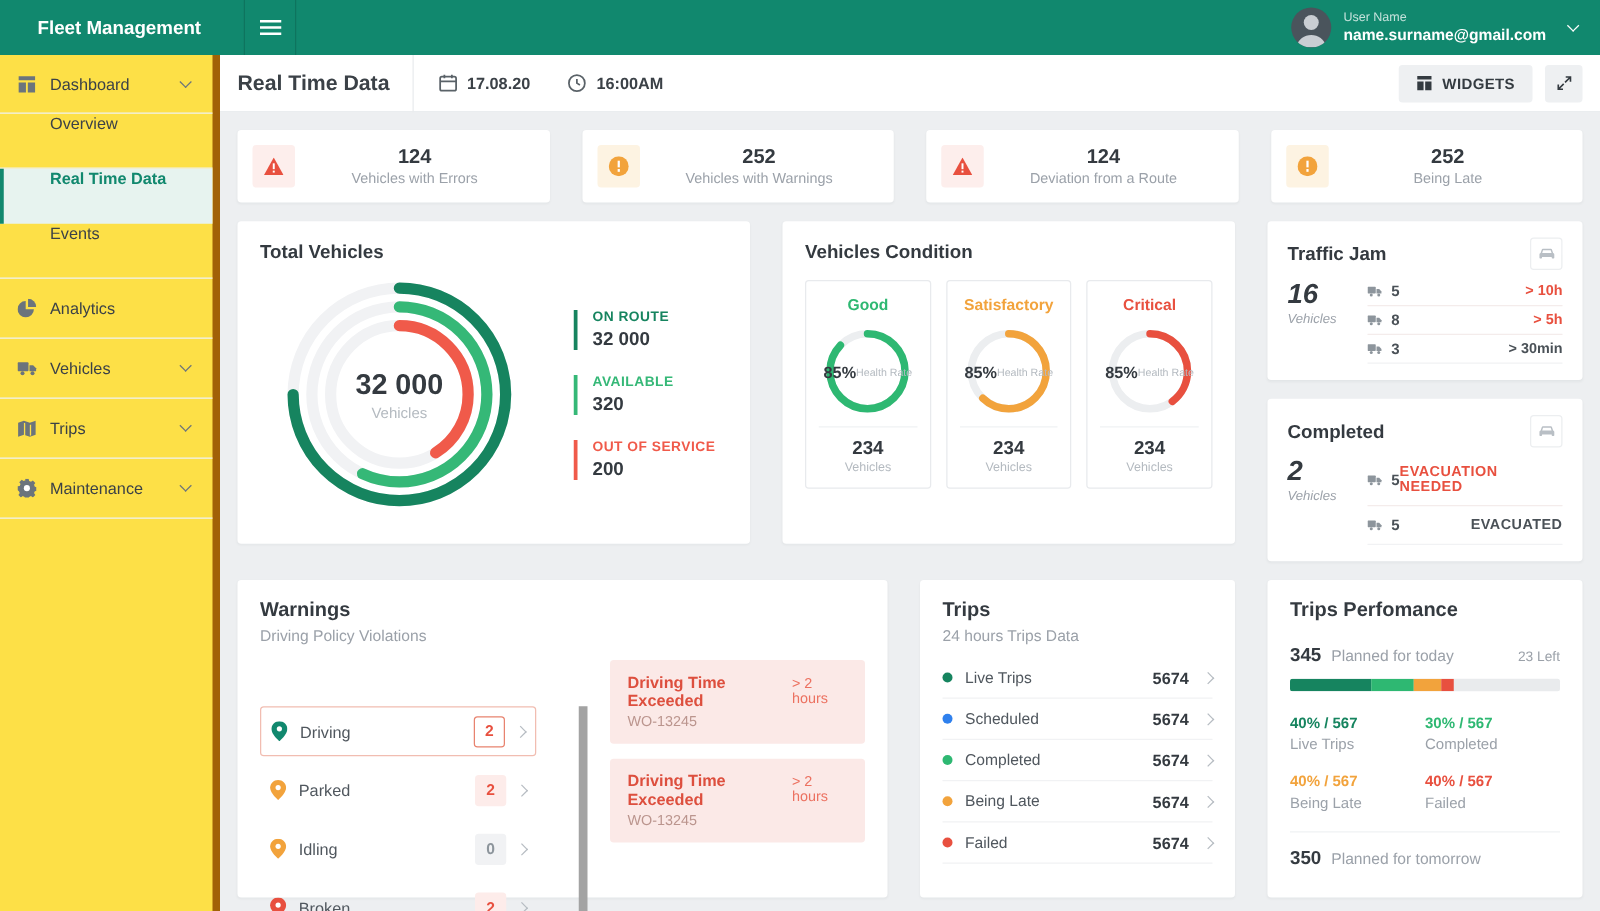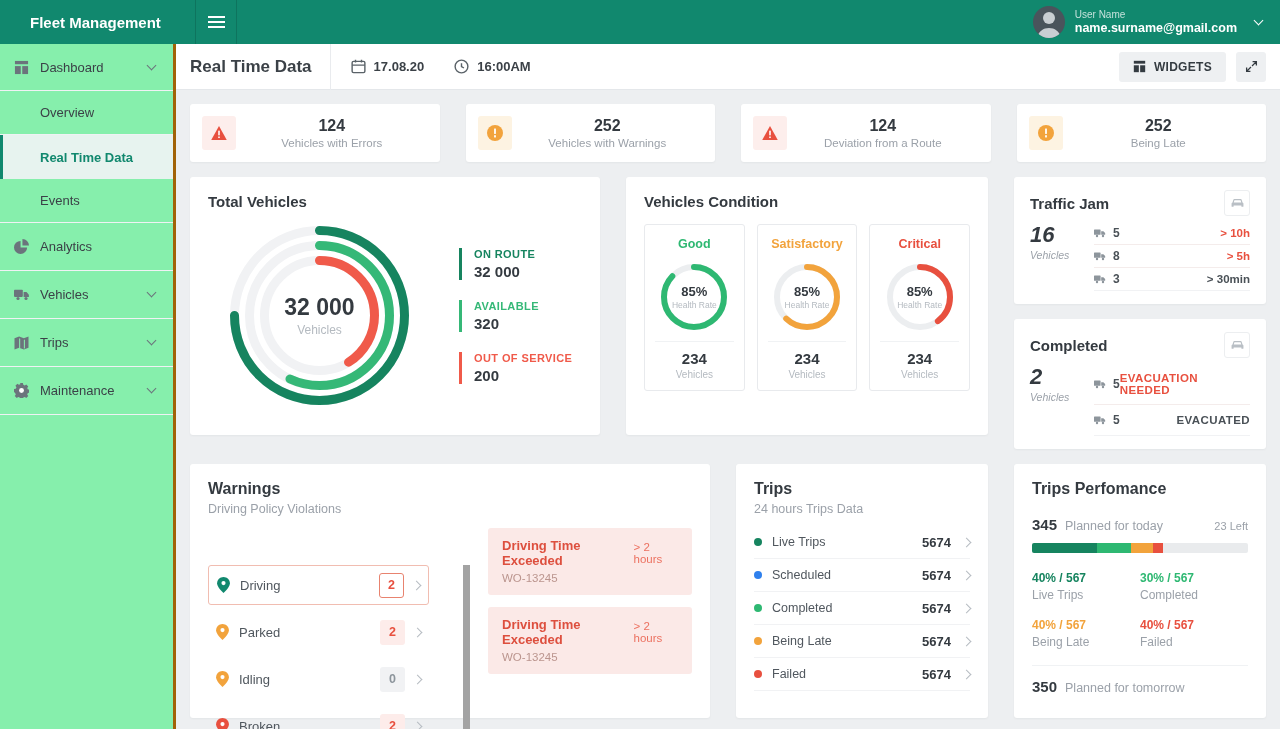--- a/index.html
+++ b/index.html
@@ -18,29 +18,29 @@
   .avatar svg { display:block; }
   .user-texts .u-name { font-size:10px; opacity:.75; }
   .user-texts .u-email { font-size:12.5px; font-weight:bold; margin-top:1px; }
   .chev { display:inline-block; width:7px; height:7px; border-right:1.6px solid currentColor; border-bottom:1.6px solid currentColor; }
   .chev.down { transform:rotate(45deg); margin-top:-4px; }
   .chev.right { transform:rotate(-45deg); }
   .userblock .chev { color:#fff; margin-left:8px; }
 
   
   .shell { display:flex; height:685px; }
-  .sidebar { width:196px; background:#86efac; border-right:3px solid #a16207; }
+  .sidebar { width:196px; background:#fde047; border-right:6px solid #a16207; }
   .main { flex:1; display:flex; flex-direction:column; }
 
   
   .side-item { display:flex; align-items:center; height:47px; padding:0 16px 0 14px; font-size:13px; color:#3b4147; border-bottom:1px solid #f0f2f4; cursor:pointer; }
   .side-item .s-icon { width:16px; height:16px; margin-right:10px; color:#6b747c; flex:none; display:flex; align-items:center; }
   .side-item .s-label { flex:1; }
   .side-item .chev { color:#6b747c; margin-right:2px; }
-  .side-sub { display:flex; align-items:center; height:44px; padding-left:40px; font-size:13px; color:#3b4147; border-bottom:1px solid #f0f2f4; cursor:pointer; }
+  .side-sub { display:flex; align-items:flex-start; height:44px; padding-left:40px; font-size:13px; color:#3b4147; border-bottom:1px solid #f0f2f4; cursor:pointer; }
   .side-sub.active { background:#e7f3ef; border-left:3px solid #11886e; padding-left:37px; color:#11886e; font-weight:bold; border-bottom:none; }
 
   
   .pagehead { height:46px; background:#fff; border-bottom:1px solid #e4e7ea; display:flex; align-items:center; padding:0 14px; }
   .page-title { font-size:17px; font-weight:bold; padding-right:18px; border-right:1px solid #e9ebee; height:46px; display:flex; align-items:center; }
   .datetime { display:flex; align-items:center; gap:8px; margin-left:20px; font-size:13px; font-weight:bold; color:#3b4147; }
   .datetime .ic { color:#5a6268; display:flex; }
   .datetime .t-gap { width:14px; }
   .ph-spacer { flex:1; }
   .widgets-btn { display:flex; align-items:center; gap:8px; background:#eef0f2; border:none; border-radius:3px; height:30px; padding:0 14px; font-size:12px; font-weight:bold; color:#343b41; letter-spacing:.3px; cursor:pointer; font-family:inherit; }
@@ -74,21 +74,21 @@
   .leg-item { border-left:3px solid; padding-left:12px; margin-bottom:20px; }
   .leg-item:last-child { margin-bottom:0; }
   .leg-lab { font-size:11px; font-weight:bold; letter-spacing:.4px; }
   .leg-val { font-size:15px; font-weight:bold; color:#343a40; margin-top:3px; }
 
   .vc-card { width:362px; height:258px; padding:16px 18px; }
   .vc-grid { display:flex; gap:12px; margin-top:14px; }
   .vc-mini { flex:1; border:1px solid #e8eaed; border-radius:3px; padding:12px 6px 10px; text-align:center; }
   .vc-status { font-size:12.5px; font-weight:bold; }
   .vc-ring { position:relative; width:72px; height:72px; margin:10px auto 8px; }
-  .vc-ring-center { position:absolute; inset:0; display:flex; flex-direction:column; align-items:center; justify-content:center; }
+  .vc-ring-center { position:absolute; inset:0; display:flex; flex-direction:row; align-items:center; justify-content:center; }
   .vc-rate { font-size:13px; font-weight:bold; color:#343a40; }
   .vc-rate-lab { font-size:8.5px; color:#b4bac0; margin-top:1px; }
   .vc-div { border-top:1px solid #f0f2f4; margin:8px 4px 8px; }
   .vc-count { font-size:15px; font-weight:bold; color:#343a40; }
   .vc-count-lab { font-size:10px; color:#b4bac0; margin-top:2px; }
 
   .right-col { width:252px; display:flex; flex-direction:column; gap:15px; }
   .mini-card { flex:1; padding:13px 16px; }
   .mc-head { display:flex; align-items:center; justify-content:space-between; }
   .mc-iconbox { width:26px; height:26px; border:1px solid #eceef0; border-radius:3px; display:flex; align-items:center; justify-content:center; color:#b9bfc5; cursor:pointer; }

